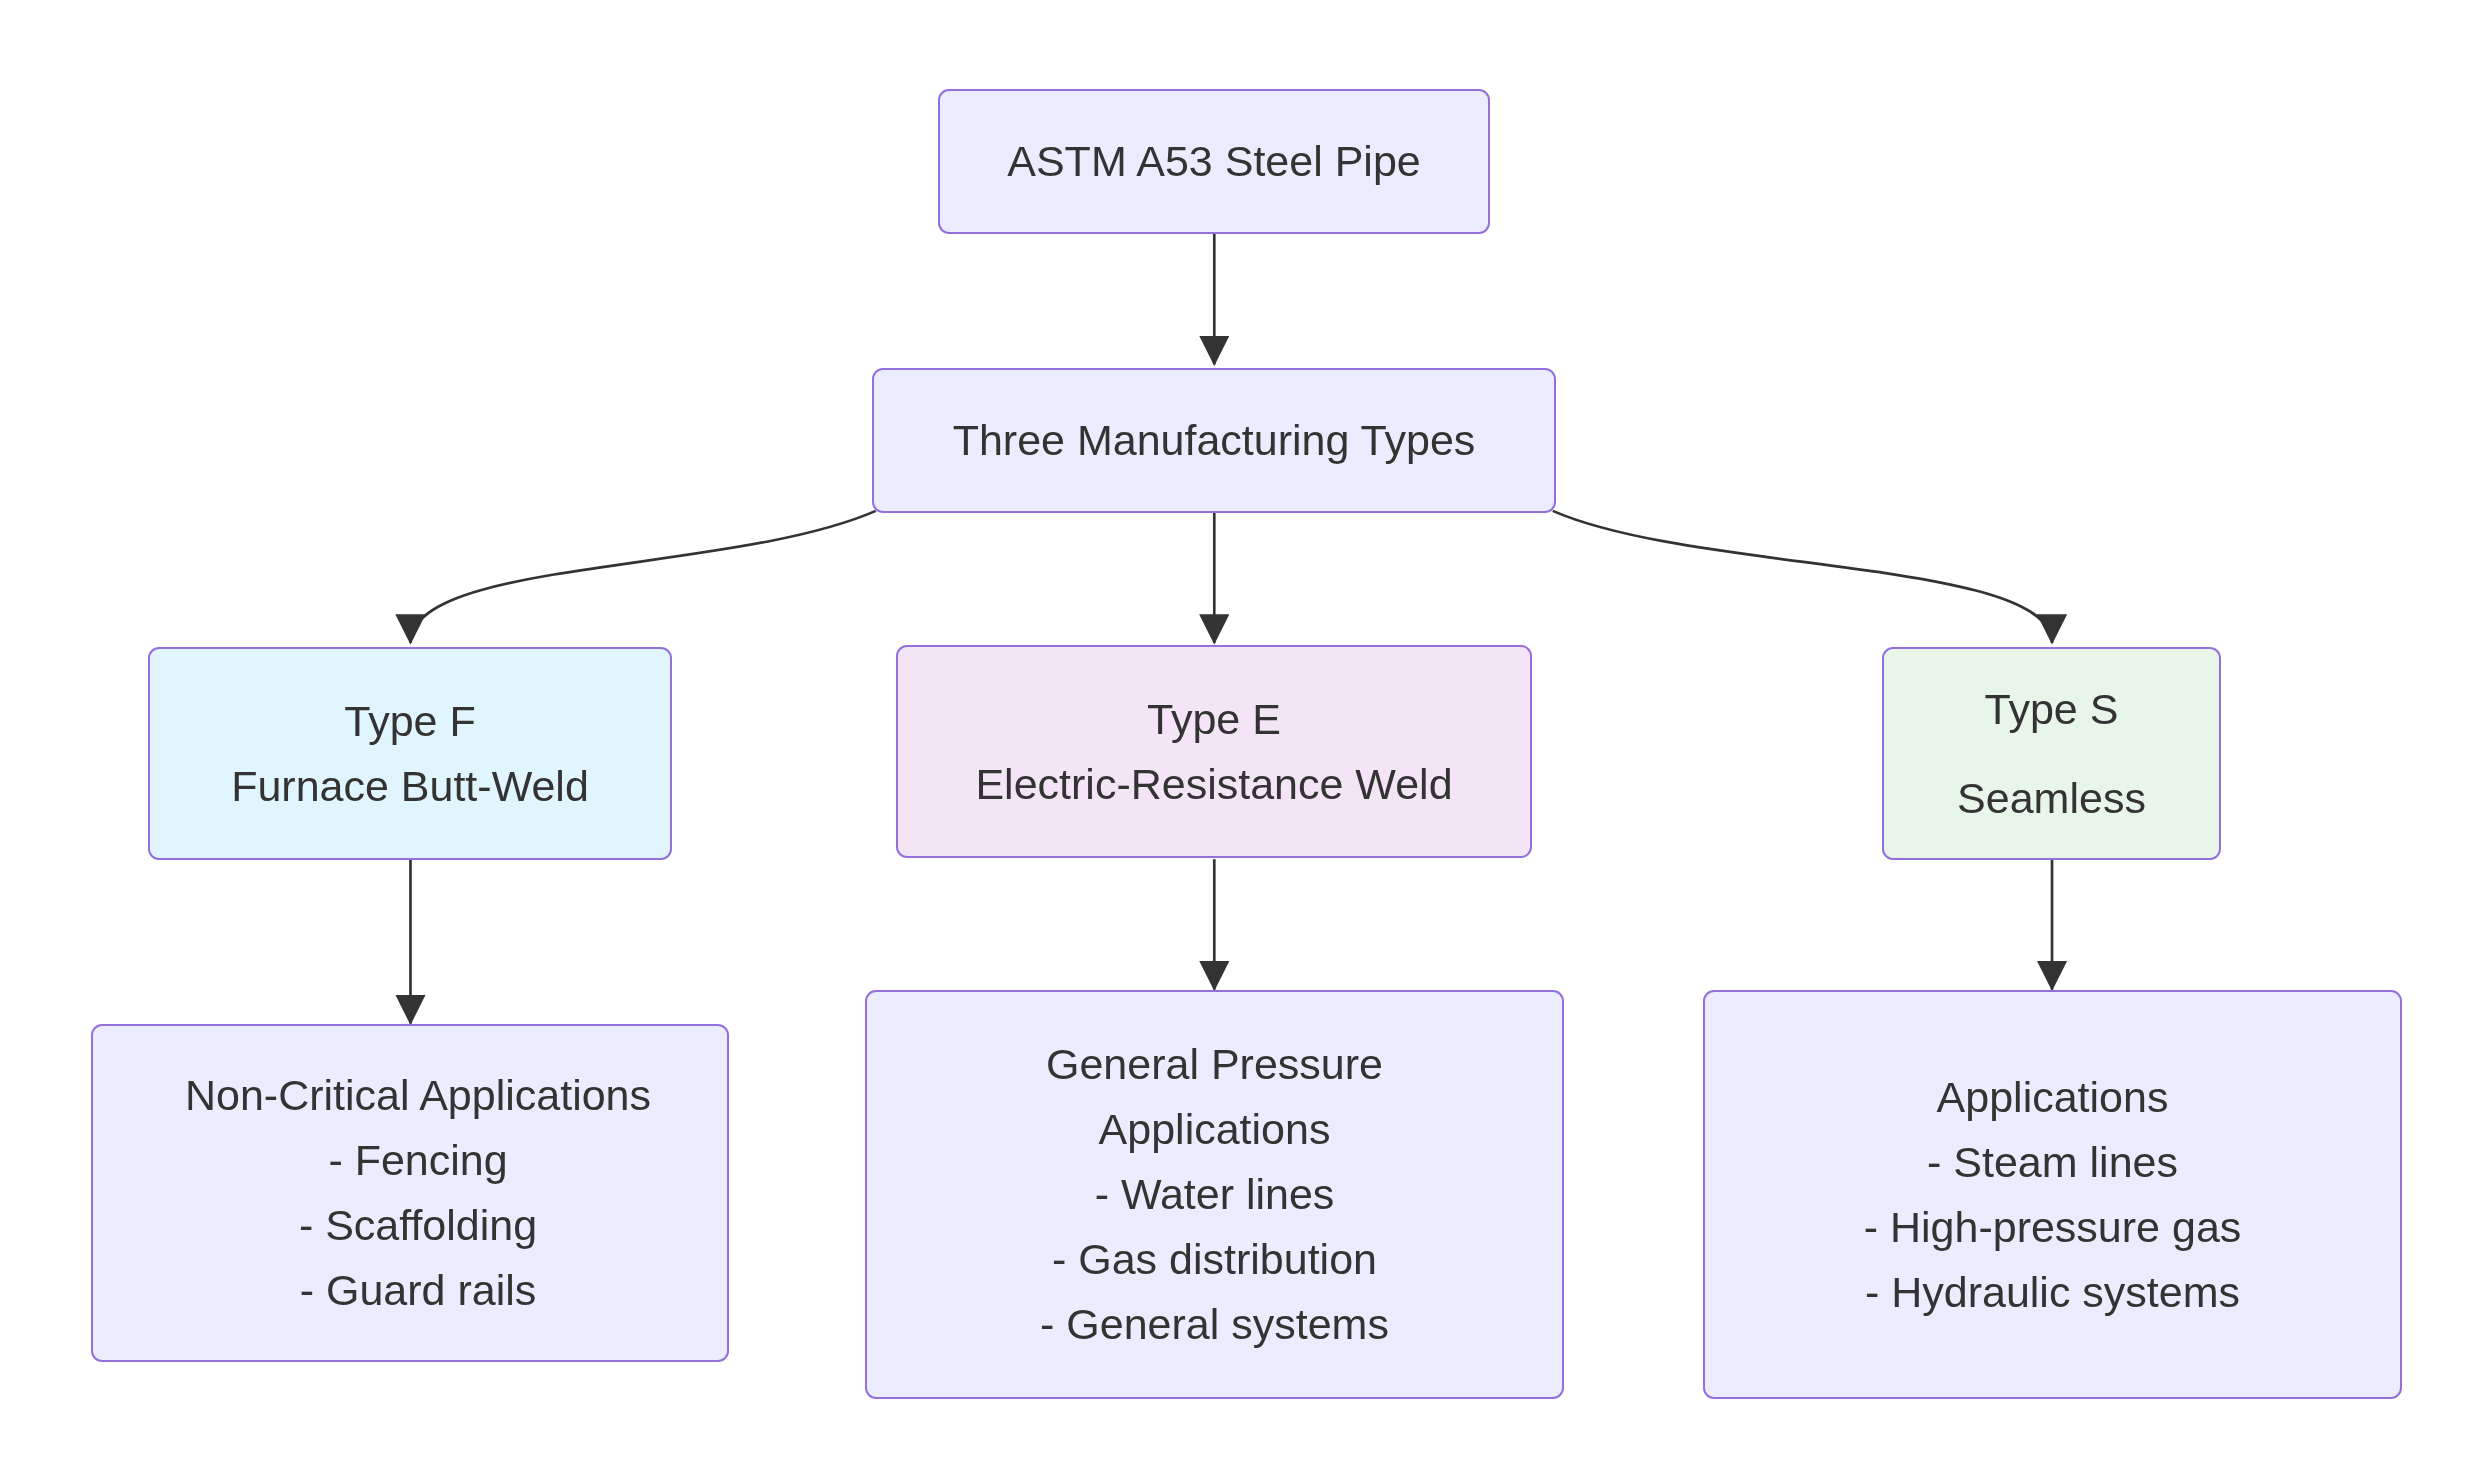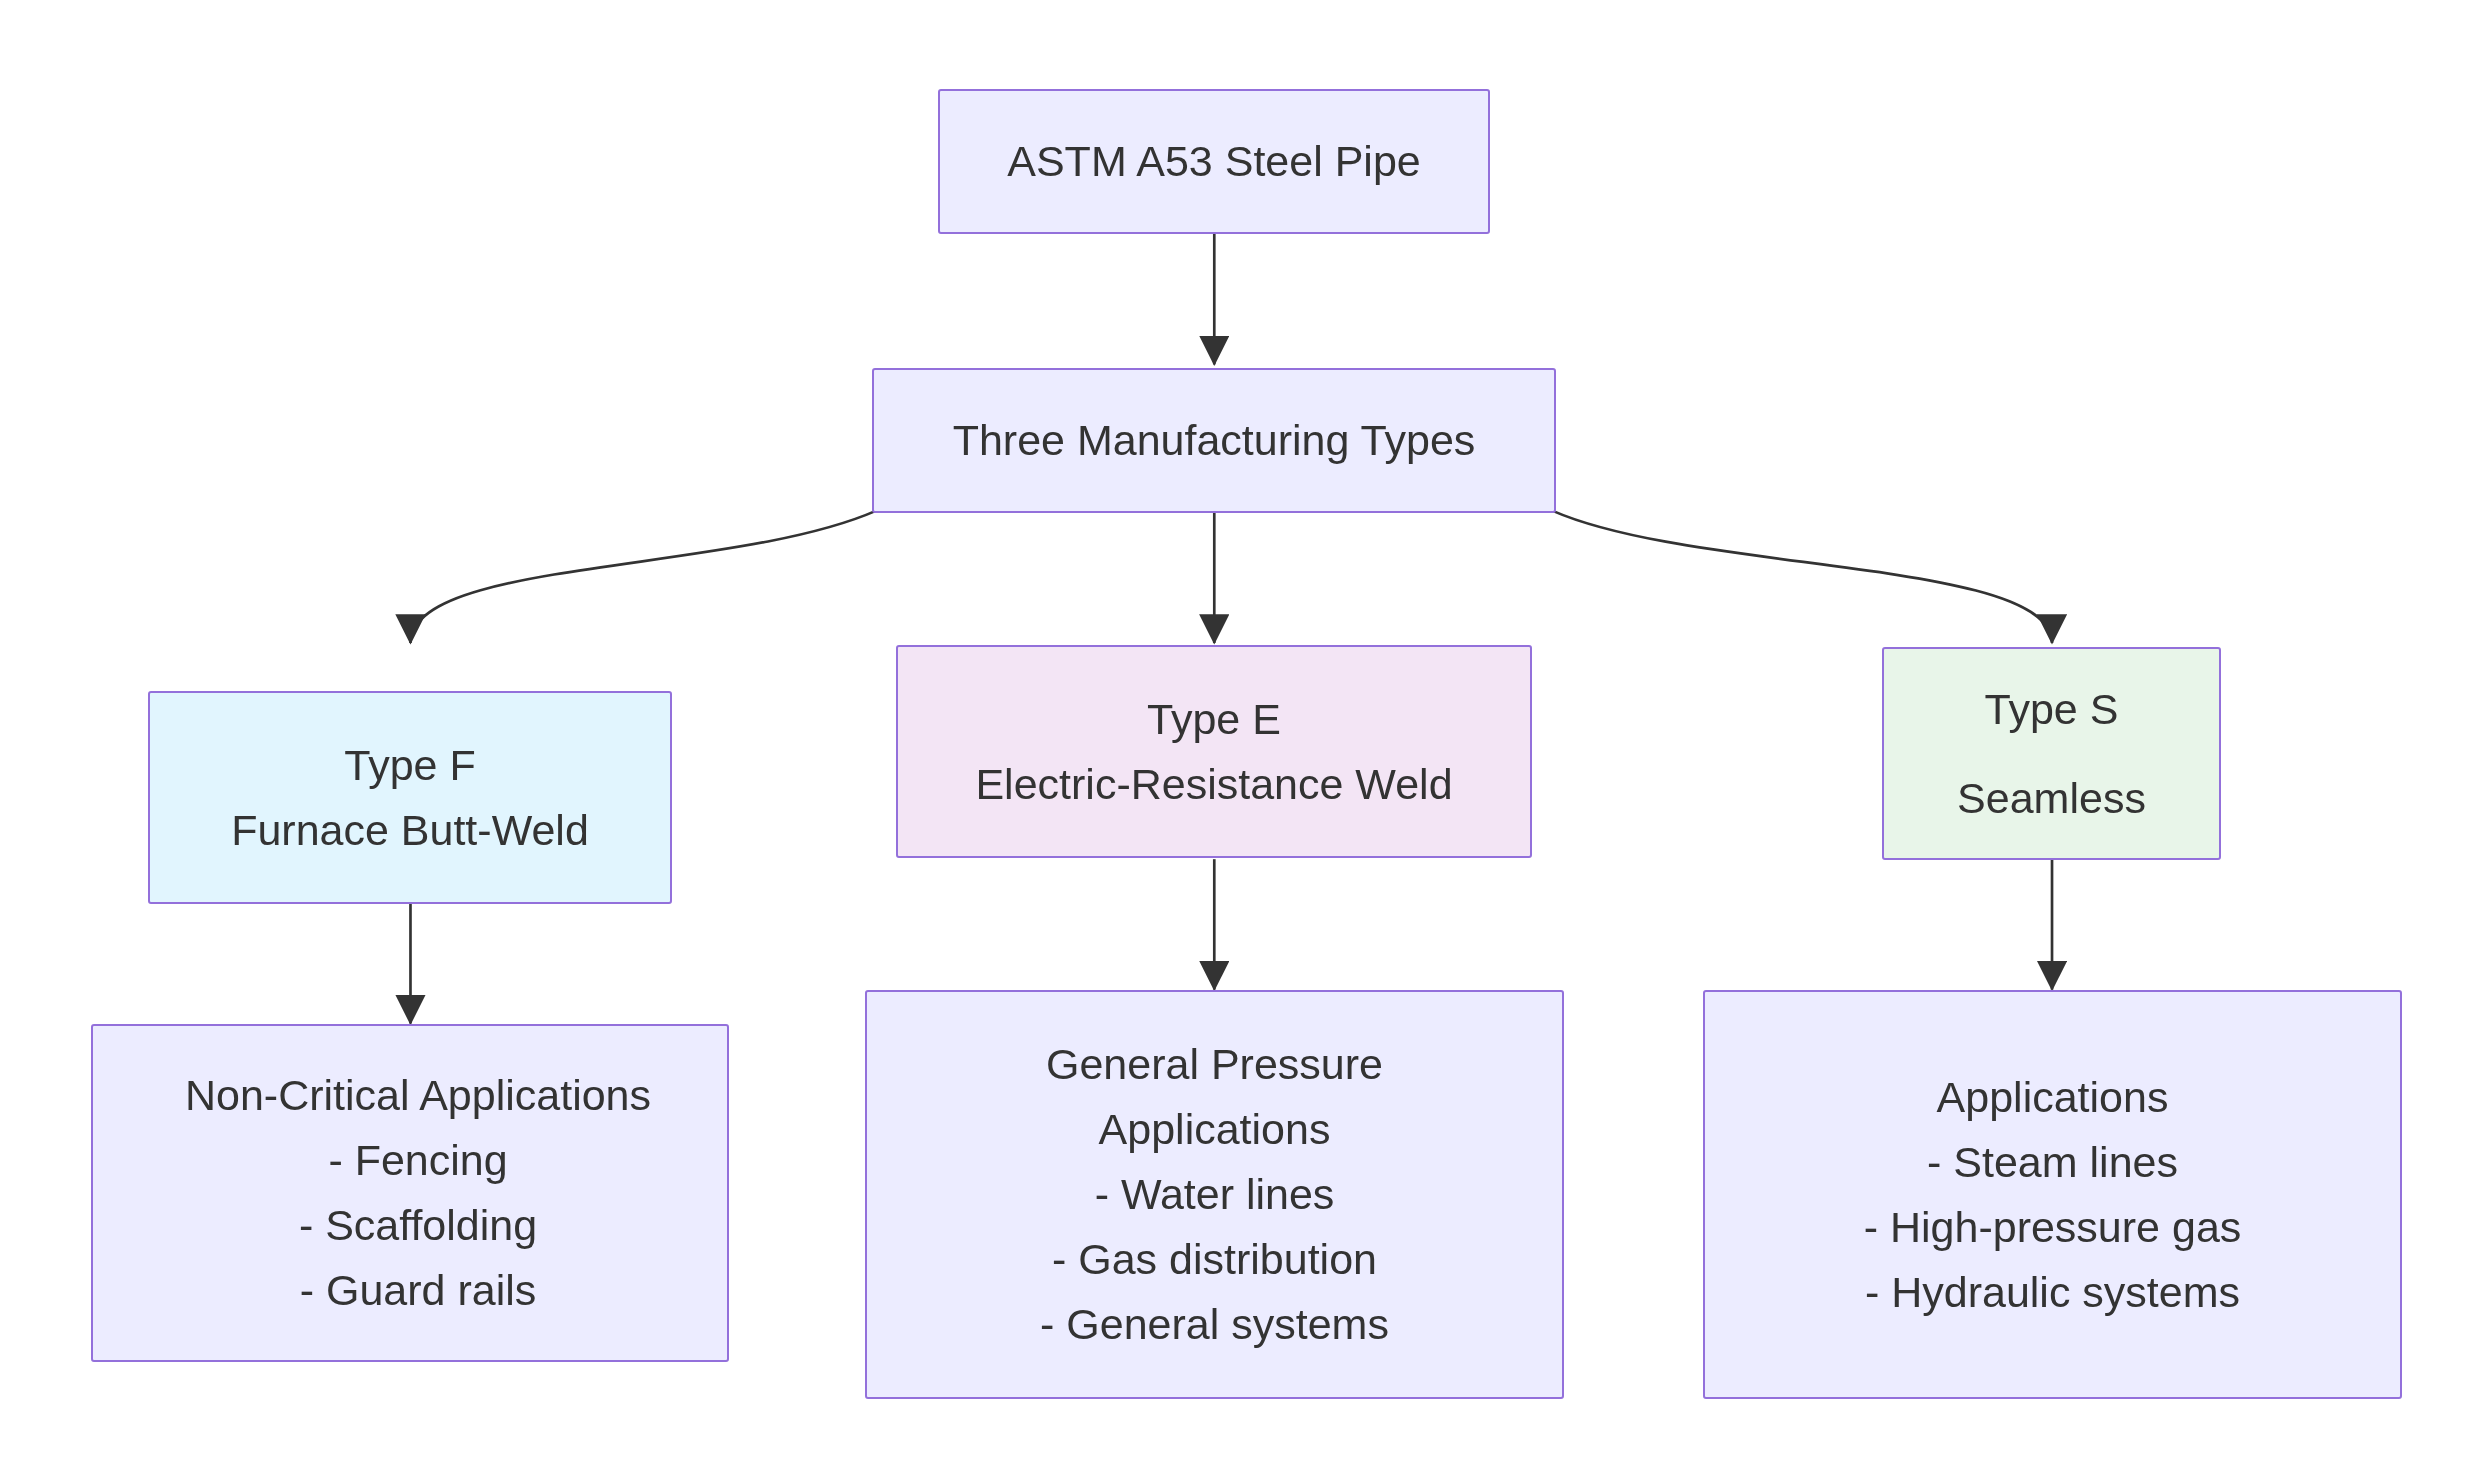--- a/index.html
+++ b/index.html
@@ -38,28 +38,28 @@
   }
   .arrow-fill { fill: var(--edge-color); }
   .node {
     position: absolute;
     display: flex;
     flex-direction: column;
     justify-content: center;
     align-items: center;
     text-align: center;
     border: 2.7px solid var(--border-color);
-    border-radius: 3px;
+    border-radius: 11px;
     color: var(--text-color);
     font-size: 43px;
     line-height: 65px;
   }
   .node .line { display: block; white-space: nowrap; }
   .fill-default { background: var(--fill-default); }
-  .fill-type-f  { background: var(--fill-type-f); margin-top: 44px; }
+  .fill-type-f  { background: var(--fill-type-f); }
   .fill-type-e  { background: var(--fill-type-e); }
   .fill-type-s  { background: var(--fill-type-s); }
 </style>
 </head>
 <body>
 
 <div class="canvas">
 
   <svg class="edges" viewBox="0 0 2770 1656" xmlns="http://www.w3.org/2000/svg">
     <defs>

